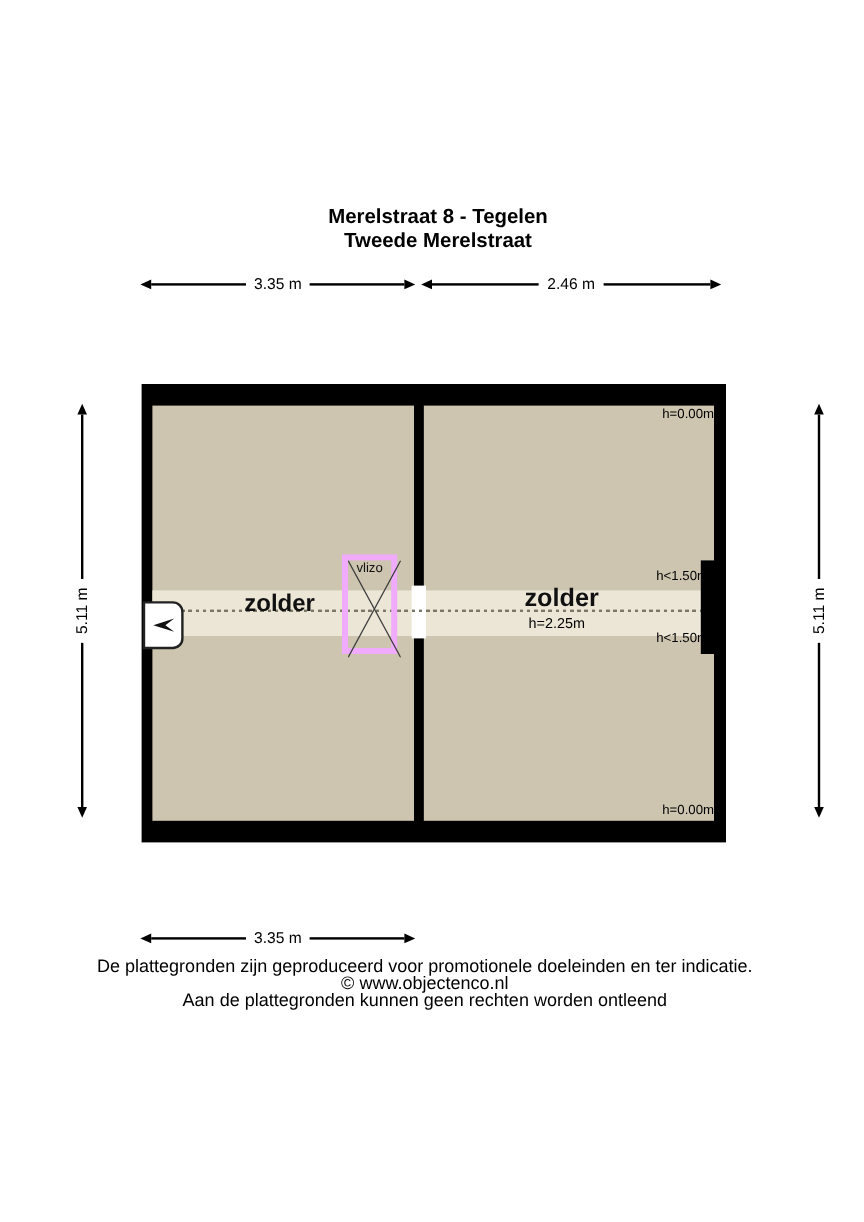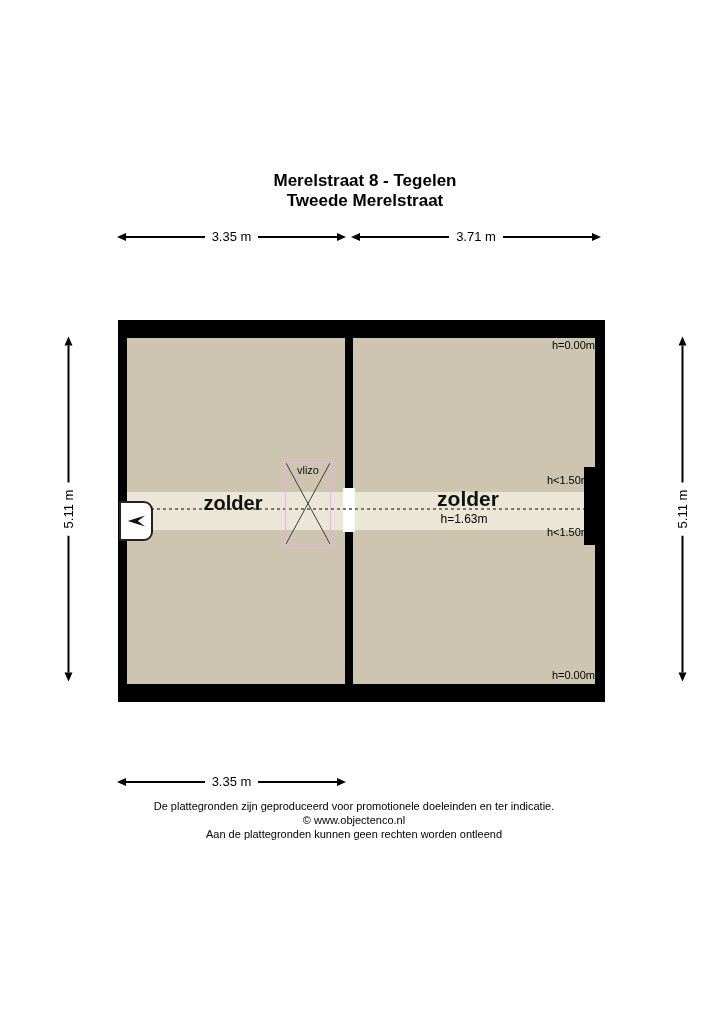--- a/index.html
+++ b/index.html
@@ -26,37 +26,37 @@
   
   .plan{position:absolute;left:118px;top:320px;width:487px;height:382px;background:var(--wall);}
   .room{position:absolute;background:var(--floor);}
   .room-left{left:9px;top:18px;width:218px;height:346px;}
   .room-right{left:235px;top:18px;width:242px;height:346px;}
   .band{position:absolute;left:9px;top:172px;width:468px;height:38px;background:var(--band);}
   .partition{position:absolute;left:227px;top:18px;width:8px;height:346px;background:var(--wall);}
   .opening{position:absolute;left:225px;top:168px;width:12px;height:44px;background:#fff;}
   .ridge{position:absolute;left:9px;top:188px;width:468px;height:2px;
          background:repeating-linear-gradient(90deg,var(--dots) 0 3px,transparent 3px 6px);}
-  .vlizo{position:absolute;left:167px;top:142px;width:46px;height:83px;border:1px solid #f0abfc;}
+  .vlizo{position:absolute;left:167px;top:142px;width:46px;height:83px;border:5px solid #f0abfc;}
   .vlizo-label{position:absolute;top:1px;left:0;right:0;text-align:center;font-size:11px;line-height:13px;color:#111;}
   .room-label{position:absolute;text-align:center;color:#111;font-weight:bold;}
   .rl-left{left:55px;top:171px;width:120px;font-size:20px;line-height:24px;}
   .rl-right{left:290px;top:166px;width:120px;font-size:21px;line-height:25px;}
   .hnote{position:absolute;font-size:11px;font-weight:normal;line-height:13px;white-space:nowrap;color:#000;}
   .h163{left:296px;top:193px;width:100px;text-align:center;font-size:12px;}
   .n-tr{right:10px;top:19px;}
   .n-br{right:10px;top:349px;}
   .n-ru{right:15px;top:154px;}
   .n-rl{right:15px;top:206px;}
   .chimney{position:absolute;right:8px;top:147px;width:13px;height:78px;background:var(--wall);}
   .skylight{position:absolute;left:1px;top:181px;width:34px;height:40px;background:#fff;
             border:2px solid #222;border-radius:0 9px 9px 0;display:flex;align-items:center;justify-content:center;}
 
   
-  .footer{position:absolute;top:799px;left:0;right:0;text-align:center;font-size:11px;line-height:14px;}
+  .footer{position:absolute;top:799px;left:0;right:0;text-align:center;font-size:15px;line-height:14px;}
 </style>
 </head>
 <body>
 
 <div class="page">
 
   <div class="title-block">
     <div>Merelstraat 8 - Tegelen</div>
     <div>Tweede Merelstraat</div>
   </div>
@@ -64,21 +64,21 @@
   <div class="hdim" style="left:117px;top:229px;width:229px">
     <span class="arr arr-l"></span>
     <span class="dline"></span>
     <span class="dlabel">3.35 m</span>
     <span class="dline"></span>
     <span class="arr arr-r"></span>
   </div>
   <div class="hdim" style="left:351px;top:229px;width:250px">
     <span class="arr arr-l"></span>
     <span class="dline"></span>
-    <span class="dlabel">3.71 m</span>
+    <span class="dlabel">2.46 m</span>
     <span class="dline"></span>
     <span class="arr arr-r"></span>
   </div>
 
   <div class="hdim vdim" style="left:-104px;top:501px;width:345px">
     <span class="arr arr-l"></span>
     <span class="dline"></span>
     <span class="dlabel">5.11 m</span>
     <span class="dline"></span>
     <span class="arr arr-r"></span>
@@ -102,21 +102,21 @@
     <div class="vlizo">
       <svg width="44" height="81" viewBox="0 0 44 81" style="position:absolute;left:0;top:0;">
         <line x1="0" y1="0" x2="44" y2="81" stroke="#3d3d3d" stroke-width="1"></line>
         <line x1="44" y1="0" x2="0" y2="81" stroke="#3d3d3d" stroke-width="1"></line>
       </svg>
       <div class="vlizo-label">vlizo</div>
     </div>
 
     <div class="room-label rl-left">zolder</div>
     <div class="room-label rl-right">zolder</div>
-    <div class="hnote h163">h=1.63m</div>
+    <div class="hnote h163">h=2.25m</div>
 
     <div class="hnote n-tr">h=0.00m</div>
     <div class="hnote n-br">h=0.00m</div>
     <div class="hnote n-ru">h&lt;1.50m</div>
     <div class="hnote n-rl">h&lt;1.50m</div>
 
     <div class="chimney"></div>
 
     <div class="skylight">
       <svg width="22" height="16" viewBox="0 0 24 16">

